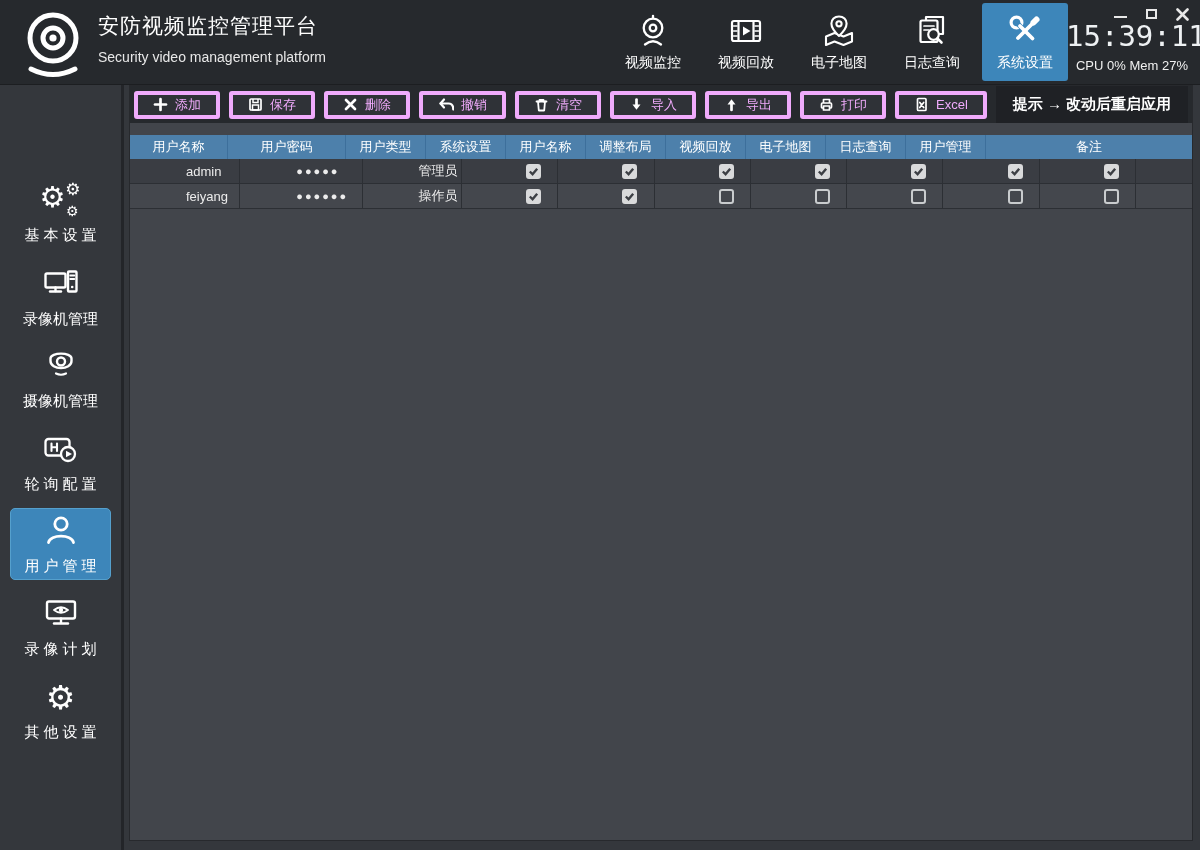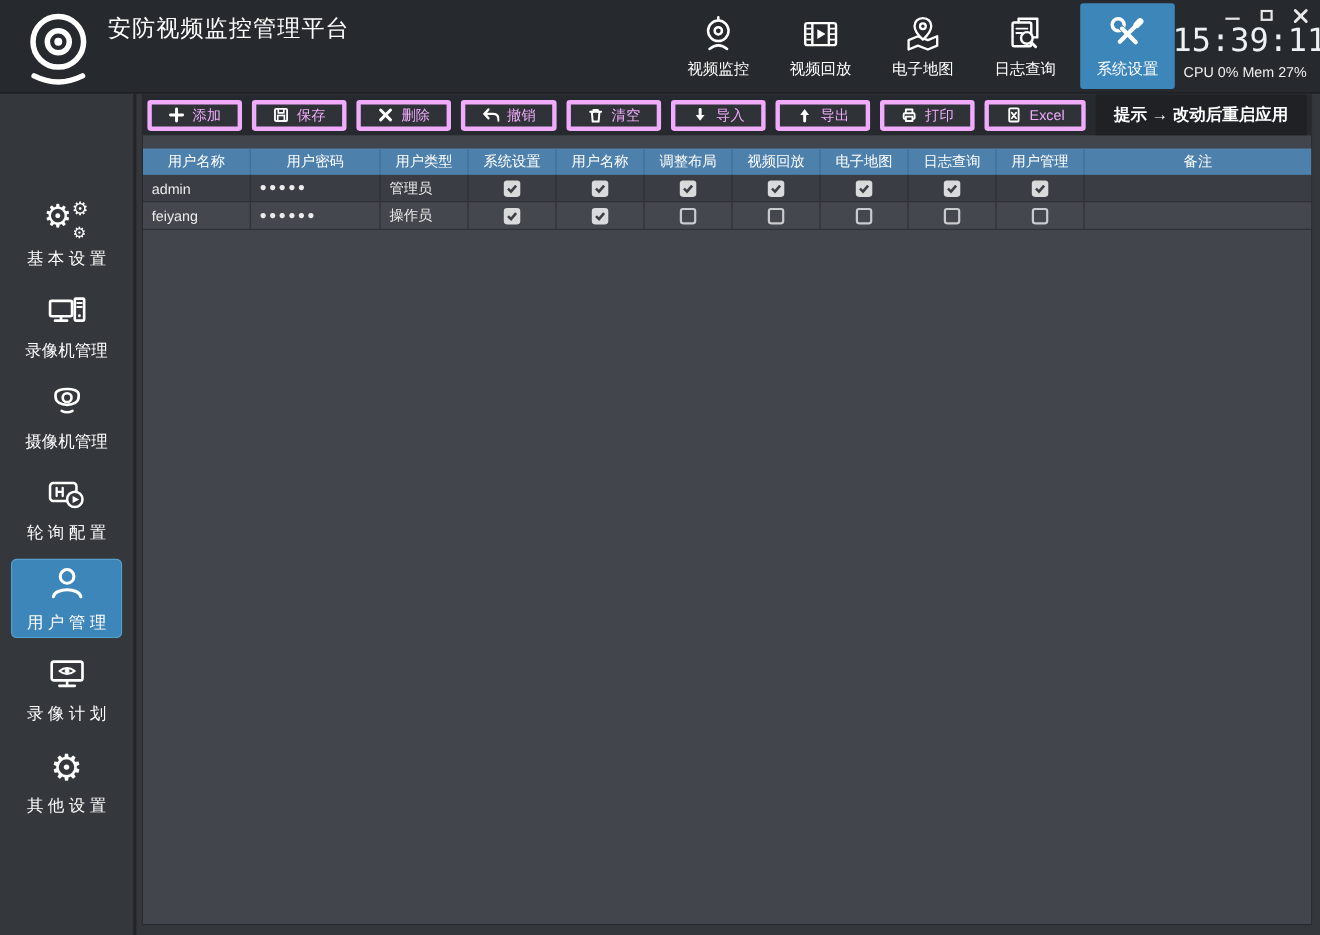--- a/index.html
+++ b/index.html
@@ -61,21 +61,21 @@
           justify-content:center; color:#ffffff; font-weight:bold; font-size:15px; }
 
   
   .grid { margin-top:4px; }
   .grid-head { display:flex; height:24px; background:#4d80ab;margin-top:12px; }
   .gh { border-right:1px solid #3d6f9b; color:#ffffff; font-size:13px; display:flex;
         align-items:center; justify-content:center; }
   .grid-row { display:flex; height:25px; background:#3a3d43; border-bottom:1px solid #2c2f34; }
   .grid-row.even { background:#44474d; }
   .gc { border-right:1px solid #2c2f34; display:flex; align-items:center;
-        padding-left:8px; font-size:13px; color:#ececec; }
+        padding-left:8px; font-size:13px; color:#ececec;margin-left:48px; }
   .gc.center { justify-content:center; padding-left:0; }
   .c0{width:98px;} .c1{width:118px;} .c2{width:80px;} .c3{width:80px;} .c4{width:80px;}
   .c5{width:80px;} .c6{width:80px;} .c7{width:80px;} .c8{width:80px;} .c9{width:80px;}
   .c10{flex:1; border-right:none;}
   .pw { letter-spacing:2px; font-size:11px; }
 
   .cb { width:15px; height:15px; border-radius:3px; border:2px solid #c9ccce;
         display:flex; align-items:center; justify-content:center; cursor:pointer; }
   .cb svg { display:none; }
   .cb.checked { background:#d9dadb; border-color:#d9dadb; }
@@ -90,20 +90,21 @@
   <div class="logo">
     <svg width="74" height="72" viewBox="0 0 74 72" fill="none" stroke="#fff" stroke-width="5" stroke-linecap="round">
       <circle cx="37" cy="31" r="23"></circle>
       <circle cx="37" cy="31" r="10"></circle>
       <circle cx="37" cy="31" r="3.6" fill="#fff" stroke="none"></circle>
       <path d="M15 62 q22 11 44 0"></path>
     </svg>
   </div>
   <div class="title-block">
     <div class="app-title">安防视频监控管理平台</div>
+    <div class="app-subtitle">Security video management platform</div>
   </div>
 
   <div class="nav">
     <div class="nav-item">
       <span>
         <svg width="36" height="36" viewBox="0 0 36 36" fill="none" stroke="#fff" stroke-width="2.3" stroke-linecap="round">
           <line x1="18" y1="2.8" x2="18" y2="5.2"></line>
           <circle cx="18" cy="15" r="9.3"></circle>
           <circle cx="18" cy="15" r="3.3"></circle>
           <path d="M10 31.5 Q18 25 26 31.5"></path>

